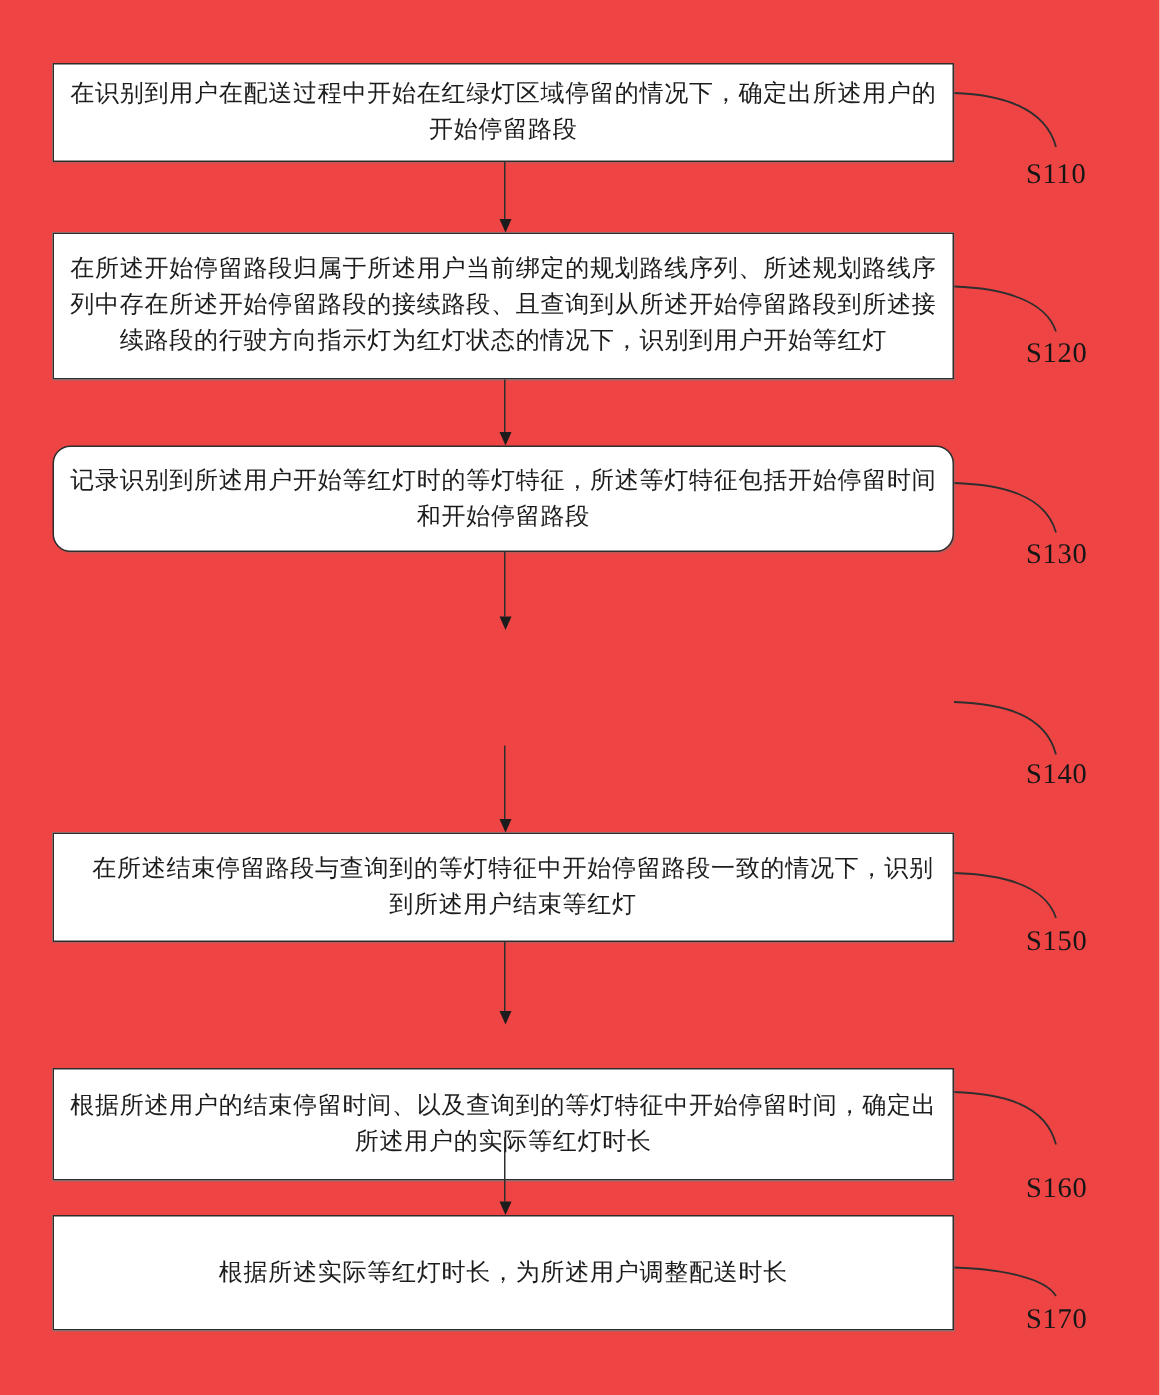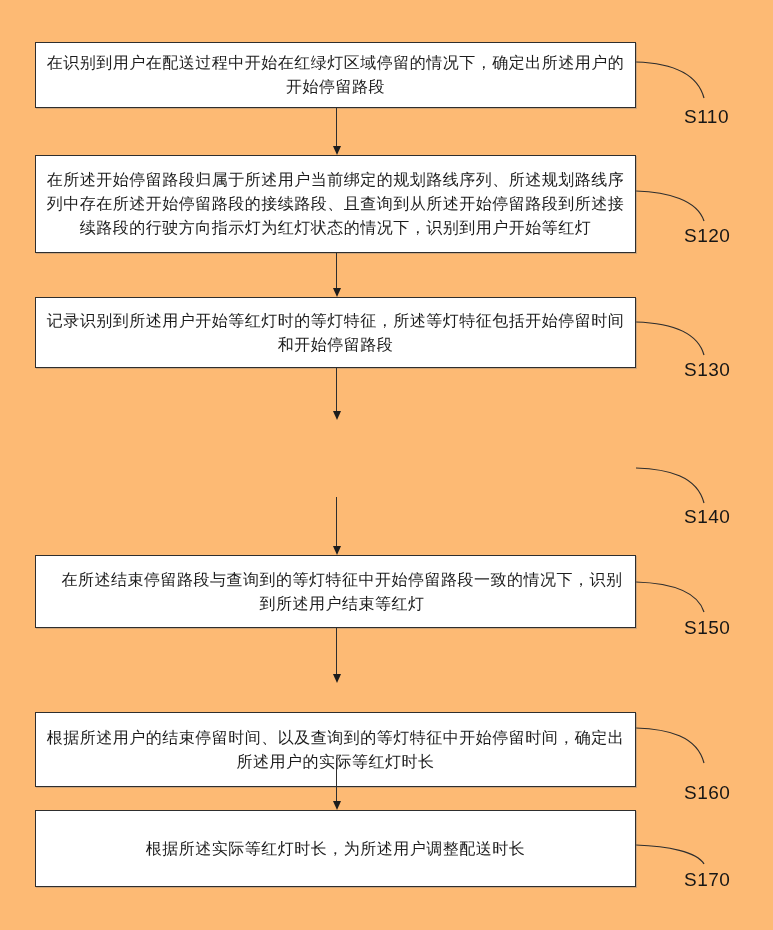--- a/index.html
+++ b/index.html
@@ -5,21 +5,21 @@
   html, body {
     margin: 0;
     padding: 0;
     background: #ffffff;
     font-family: "Liberation Serif", "DejaVu Serif", serif;
   }
   .canvas {
     position: relative;
     width: 773px;
     height: 930px;
-    background: #fdba74;
+    background: #ef4444;
     overflow: hidden;
   }
   .step-box {
     position: absolute;
     left: 35px;
     width: 601px;
     border: 1px solid #2e2e2e;
     box-sizing: border-box;
     display: flex;
     align-items: center;
@@ -31,21 +31,21 @@
     display: block;
     padding: 4px 10px;
     font-size: 16px;
     line-height: 24px;
     letter-spacing: 0.5px;
     color: #1c1c1c;
     text-align: center;
   }
   .box-1 { top: 42px;  height: 66px; }
   .box-2 { top: 155px; height: 98px; justify-content: center; }
-  .box-3 { top: 297px; height: 71px; }
+  .box-3 { top: 297px; height: 71px; border-radius: 12px; }
   .box-4 { top: 420px; height: 77px; }
   .box-5 { top: 555px; height: 73px; padding-left: 13px; }
   .box-6 { top: 712px; height: 75px; }
   .box-7 { top: 810px; height: 77px; }
 
   .down-arrow {
     position: absolute;
     left: 332px;
     width: 9px;
     display: flex;
@@ -71,21 +71,21 @@
   .arr-5 { top: 628px; height: 55px; }
   .arr-6 { top: 758px; height: 52px; }
 
   .step-label {
     position: absolute;
     left: 684px;
     width: 62px;
     font-size: 19px;
     color: #161616;
     letter-spacing: 0.5px;
-    font-family: Liberation Sans, sans-serif;
+    font-family: Liberation Serif, serif;
   }
   .lbl-1 { top: 106px; }
   .lbl-2 { top: 225px; }
   .lbl-3 { top: 359px; }
   .lbl-4 { top: 506px; }
   .lbl-5 { top: 617px; }
   .lbl-6 { top: 769px; margin-top: 13px; }
   .lbl-7 { top: 869px; }
 
   .leader-overlay {

